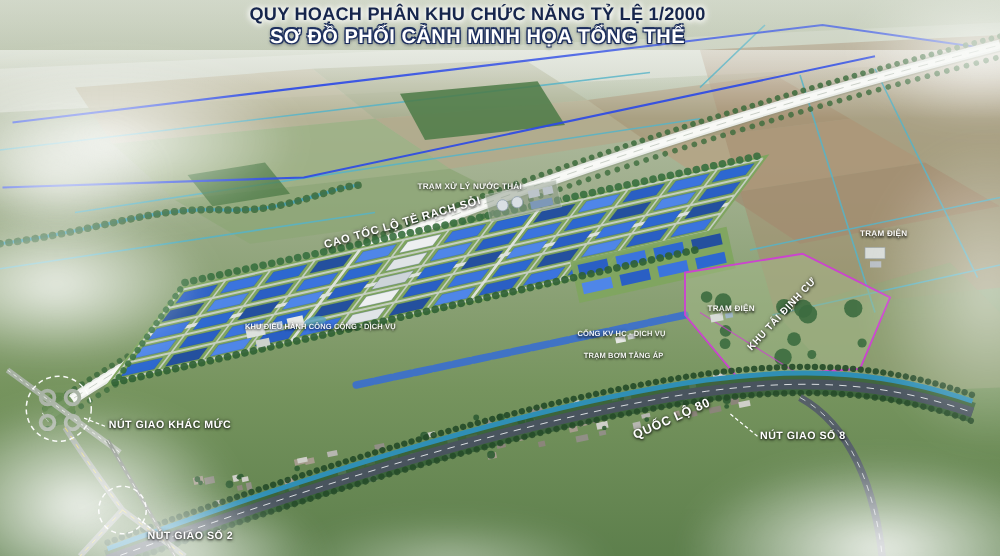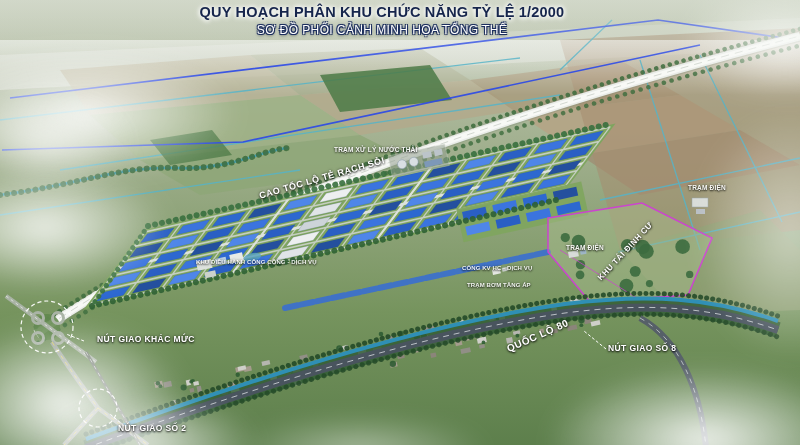--- a/index.html
+++ b/index.html
@@ -18,37 +18,37 @@
   .c7{left:680px;top:-20px;width:210px;height:120px;opacity:.8;}
   .c8{left:230px;top:415px;width:260px;height:70px;opacity:.5;}
   .c9{left:-40px;top:95px;width:170px;height:95px;opacity:.65;}
   
   #titleveil{position:absolute;left:0;top:0;width:800px;height:68px;
              background:linear-gradient(rgba(225,232,221,.42),rgba(225,232,221,0));}
   
   #titlebar{position:absolute;left:0;top:4px;width:764px;text-align:center;line-height:16px;}
   .t-main{color:#16254c;font-weight:bold;font-size:14.5px;letter-spacing:.2px;
           text-shadow:0 0 4px rgba(255,255,255,.95),0 0 7px rgba(255,255,255,.9),0 1px 5px rgba(255,255,255,.95);}
-  .t-sub{margin-top:2px;color:#ffffff;font-weight:normal;font-size:12px;letter-spacing:.4px;
+  .t-sub{margin-top:2px;color:#ffffff;font-weight:bold;font-size:16px;letter-spacing:.4px;
          text-shadow:-1px -1px 0 #1d2f5e,1px -1px 0 #1d2f5e,-1px 1px 0 #1d2f5e,1px 1px 0 #1d2f5e,0 0 3px #1d2f5e,0 2px 3px rgba(0,0,0,.35);}
   
   .lbl{position:absolute;color:#fff;font-weight:bold;white-space:nowrap;
        text-shadow:0 1px 2px rgba(0,0,0,.85),0 0 3px rgba(0,0,0,.55);transform-origin:0 0;}
   .lbl-s{font-size:6.5px;letter-spacing:.2px;opacity:.92;}
   .lbl-xs{font-size:6px;letter-spacing:.1px;opacity:.9;}
   .lbl-m{font-size:8.5px;letter-spacing:.4px;}
   .l-wastewater{left:334px;top:146px;}
   .l-expressway{left:258px;top:191px;font-size:9px;letter-spacing:.6px;transform:rotate(-16deg);}
   .l-substation-e{left:688px;top:184px;}
   .l-substation-c{left:566px;top:244px;}
   .l-resettlement{left:596px;top:276px;font-size:8px;letter-spacing:.5px;transform:rotate(-47deg);}
   .l-admin{left:196px;top:259px;}
   .l-gate{left:462px;top:265px;}
   .l-pump{left:467px;top:282px;}
-  .l-int-grade{left:97px;top:334px;}
+  .l-int-grade{left:87px;top:334px;}
   .l-ql80{left:505px;top:344px;font-size:10px;letter-spacing:.6px;transform:rotate(-24deg);}
   .l-int1{left:608px;top:343px;}
   .l-int2{left:118px;top:423px;}
 </style>
 </head>
 <body>
 
 <div id="stage">
 
   <svg id="scene" width="800" height="445" viewBox="0 0 800 445">

